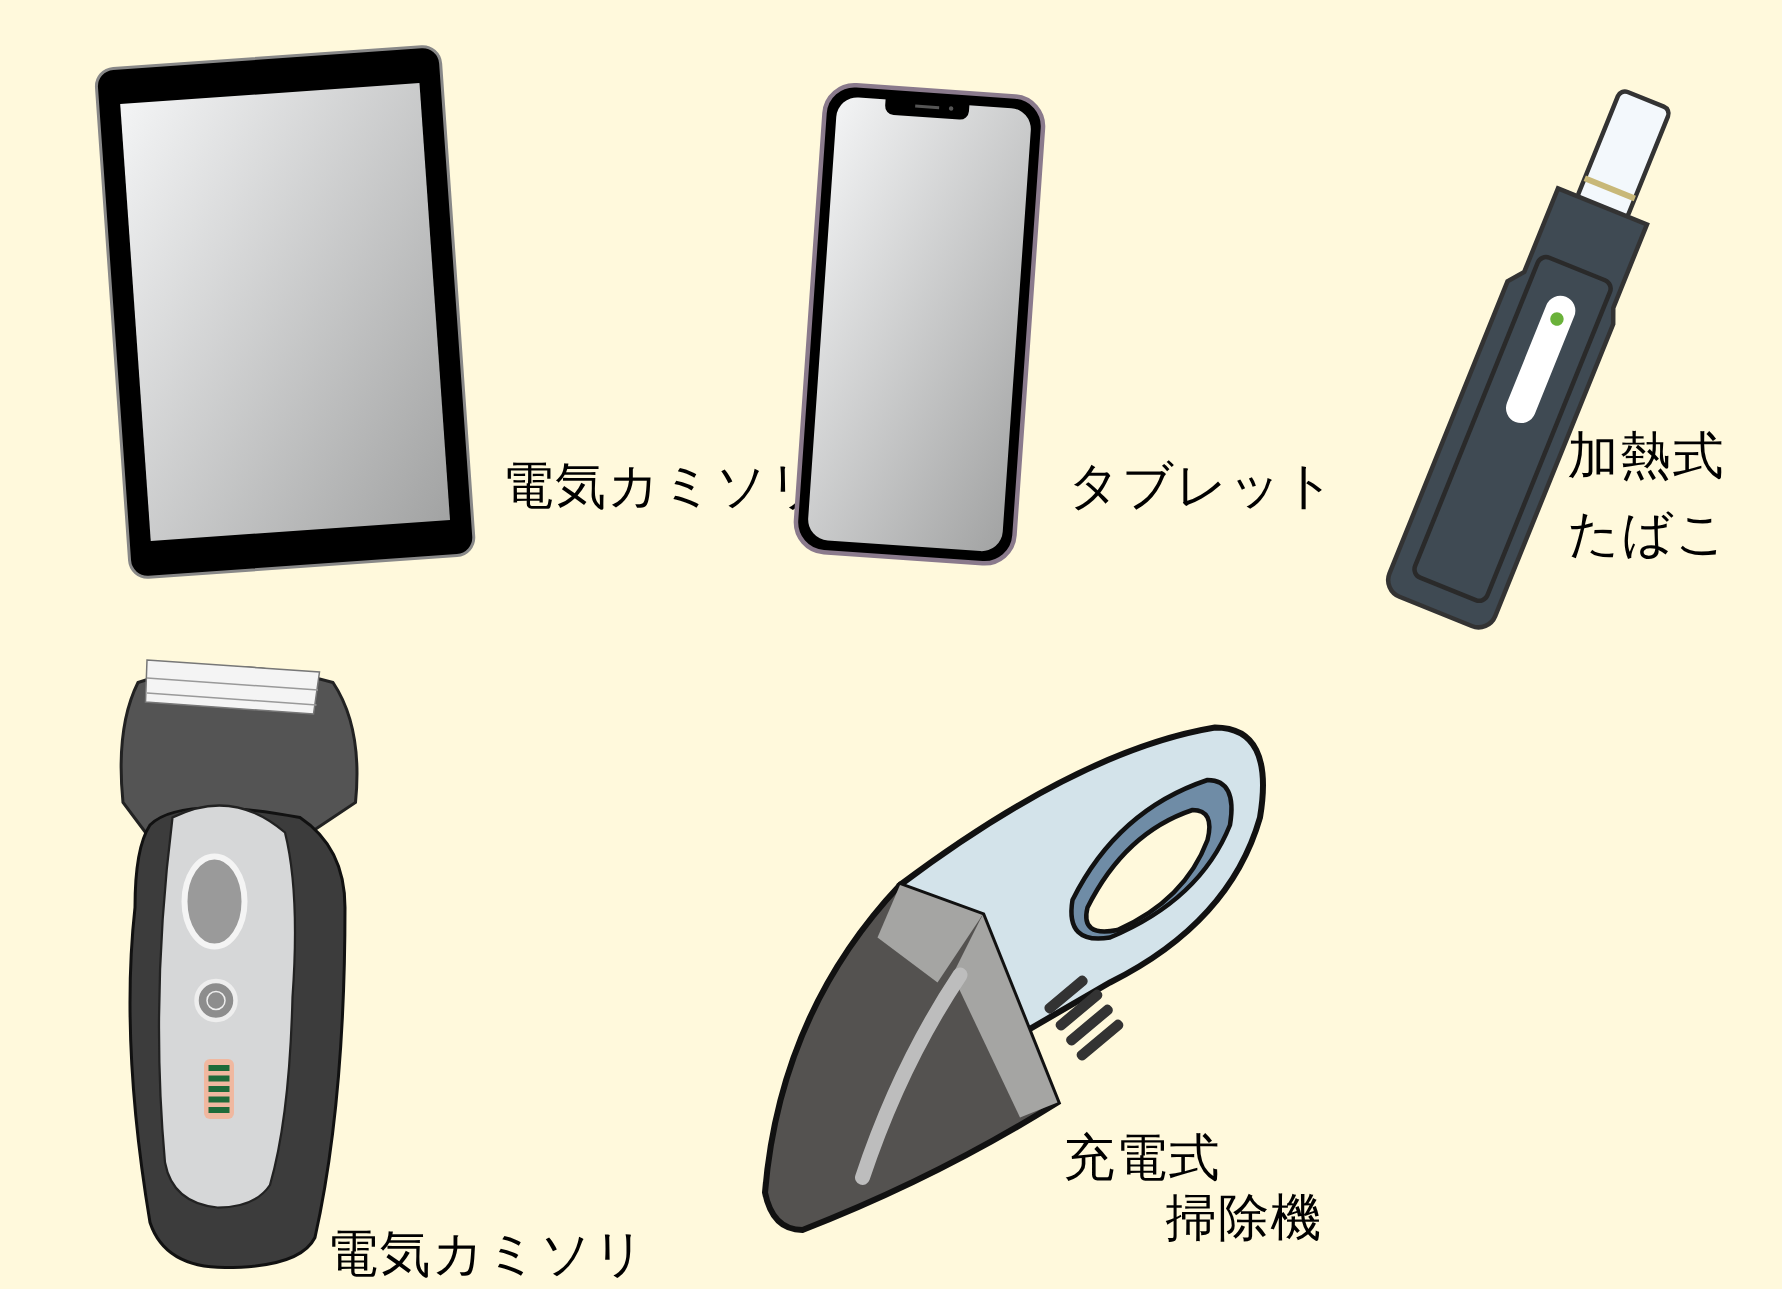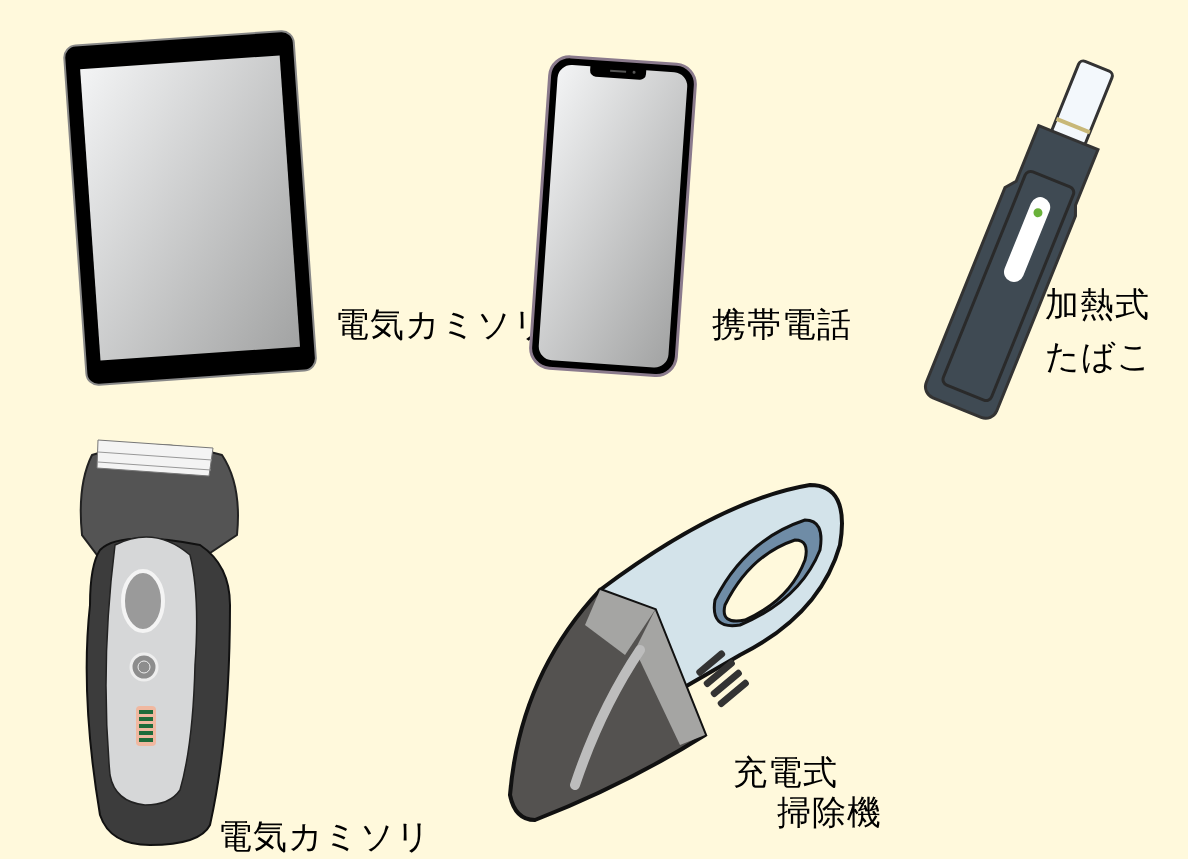--- a/index.html
+++ b/index.html
@@ -31,21 +31,21 @@
 <div class="item">
   <svg width="1188" height="859" style="left:0;top:0">
     <g transform="rotate(4 610 216)">
       <rect x="540" y="60" width="146" height="312" rx="20" fill="#000" stroke="#8a7a8c" stroke-width="3"></rect>
       <rect x="548" y="68" width="130" height="296" rx="14" fill="url(#scr)"></rect>
       <path d="M580 66 h56 v6 a6 6 0 0 1 -6 6 h-44 a6 6 0 0 1 -6 -6z" fill="#000"></path>
       <rect x="600" y="70" width="16" height="2" fill="#555"></rect>
       <circle cx="624" cy="71" r="1.5" fill="#555"></circle>
     </g>
   </svg>
-  <div class="label" style="left:712px;top:304px">携帯電話</div>
+  <div class="label" style="left:712px;top:304px">タブレット</div>
 </div>
 
 <div class="item">
   <svg width="1188" height="859" style="left:0;top:0">
     <g transform="rotate(22 990 230)">
       <rect x="1010" y="38" width="36" height="80" rx="5" fill="#f3f8fc" stroke="#333" stroke-width="3"></rect>
       <rect x="1010" y="100" width="36" height="4" fill="#c8b878"></rect>
       <path d="M996 115 h64 v60 l4 10 v210 a12 12 0 0 1 -12 12 h-52 a12 12 0 0 1 -12 -12 v-210 l8 -10z" fill="#3f4a53" stroke="#333" stroke-width="3"></path>
       <rect x="1002" y="160" width="52" height="230" rx="6" fill="none" stroke="#2a2a2a" stroke-width="3"></rect>
       <rect x="1018" y="180" width="20" height="90" rx="10" fill="#fff"></rect>
@@ -88,15 +88,15 @@
         <rect x="693" y="660" width="35" height="7" rx="3" transform="rotate(-40 710 663)"></rect>
         <rect x="700" y="670" width="38" height="7" rx="3" transform="rotate(-40 719 673)"></rect>
         <rect x="707" y="680" width="38" height="7" rx="3" transform="rotate(-40 726 683)"></rect>
         <rect x="714" y="690" width="38" height="7" rx="3" transform="rotate(-40 733 693)"></rect>
       </g>
     <path d="M600 590 l55 20 l50 125 q-80 50 -170 85 q-20 0 -25 -25 q10 -120 90 -205z" fill="#545250" stroke="#111" stroke-width="4"></path>
     <path d="M600 590 l55 20 l-30 45 l-40 -30z" fill="#a5a5a3"></path>
     <path d="M655 610 l50 125 l-25 10 l-45 -95z" fill="#a5a5a3"></path>
     <path d="M640 650 q-40 60 -65 135" stroke="#bdbdbd" stroke-width="10" stroke-linecap="round" fill="none"></path>
   </svg>
-  <div class="label" style="left:733px;top:752px">充電式</div>
+  <div class="label" style="left:709px;top:752px">充電式</div>
   <div class="label" style="left:777px;top:792px">掃除機</div>
 </div>
 
 </body></html>

